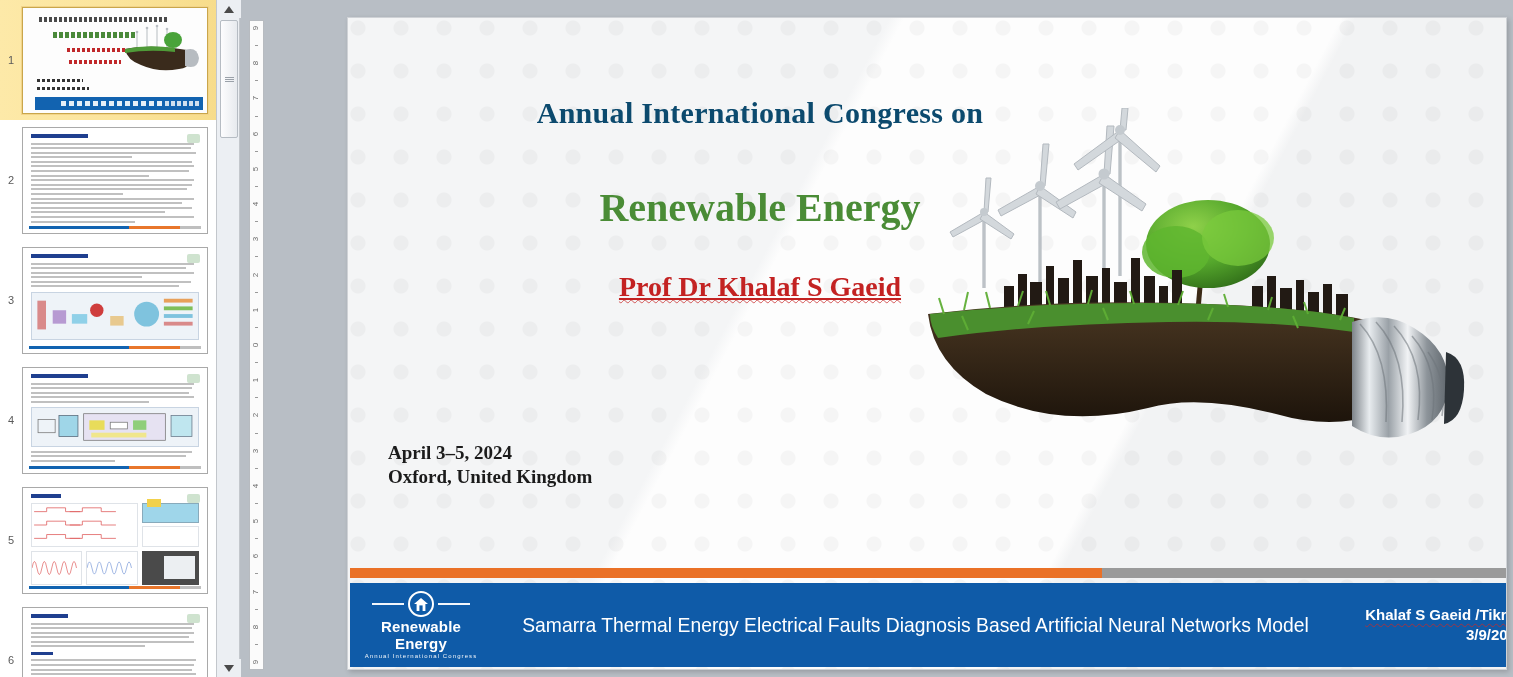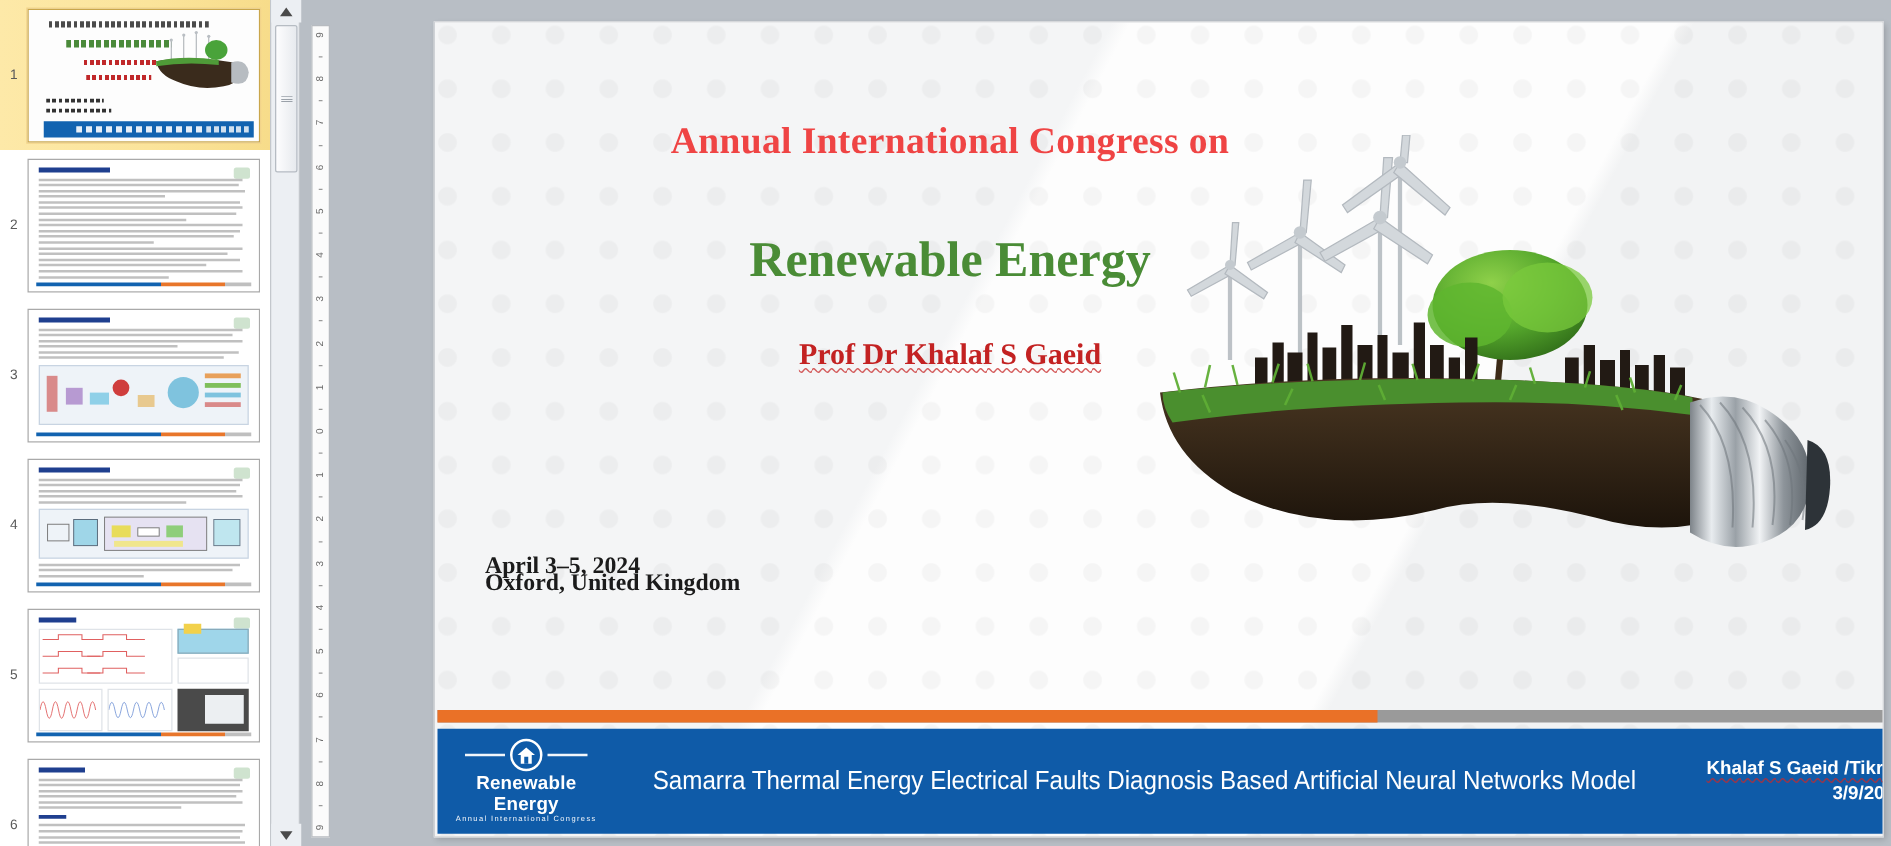--- a/index.html
+++ b/index.html
@@ -98,41 +98,41 @@
   .slide-bg {
     position:absolute; inset:0;
     background:
       radial-gradient(circle at 10px 10px, rgba(0,0,0,.030) 7px, transparent 8px) 0 0/43px 43px,
       linear-gradient(118deg, #f4f5f6 0%, #f4f5f6 36%, #fdfdfd 37%, #fdfdfd 66%, #f2f3f4 67%, #f2f3f4 100%);
   }
 
   .title-main {
     position:absolute; left:92px; top:78px; width:640px;
     font-family:"Liberation Serif", serif; font-weight:bold; font-size:30px;
-    color:#ef4444; text-align:center; letter-spacing:.3px;
+    color:#0c4a6e; text-align:center; letter-spacing:.3px;
   }
   .title-green {
     position:absolute; left:92px; top:166px; width:640px;
     font-family:"Liberation Serif", serif; font-weight:bold; font-size:40px;
     color:#4a8c36; text-align:center;
   }
   .author, .affil {
     position:absolute; left:92px; width:640px; text-align:center;
     font-family:"Liberation Serif", serif; font-weight:bold; color:#c32222;
   }
-  .author { top:253px; font-size:24px; }
+  .author { top:253px; font-size:28px;text-decoration:underline; }
   .affil  { top:310px; font-size:20px; }
   .sq { text-decoration: underline; text-decoration-style: wavy;
         text-decoration-color: rgba(200,40,40,.75); text-decoration-thickness:1px;
         text-underline-offset:3px; }
   .meta {
     position:absolute; left:40px; width:420px; text-align:left;
     font-family:"Liberation Serif", serif; font-weight:bold; font-size:19px; color:#1b1b1b;
   }
-  .meta.d1 { top:424px; } .meta.d2 { top:438px; }
+  .meta.d1 { top:424px; } .meta.d2 { top:448px; }
 
   
   .art { position:absolute; left:560px; top:90px; width:580px; height:380px; }
 
   
   .accent { position:absolute; left:2px; top:550px; width:1157px; height:10px; background:#9a9a9a; }
   .accent i { position:absolute; left:0; top:0; height:10px; width:65%; background:#ea7127; display:block; }
   .footer {
     position:absolute; left:2px; bottom:2px; width:1157px; height:84px; background:#0f5ba8;
     display:flex; align-items:center;

